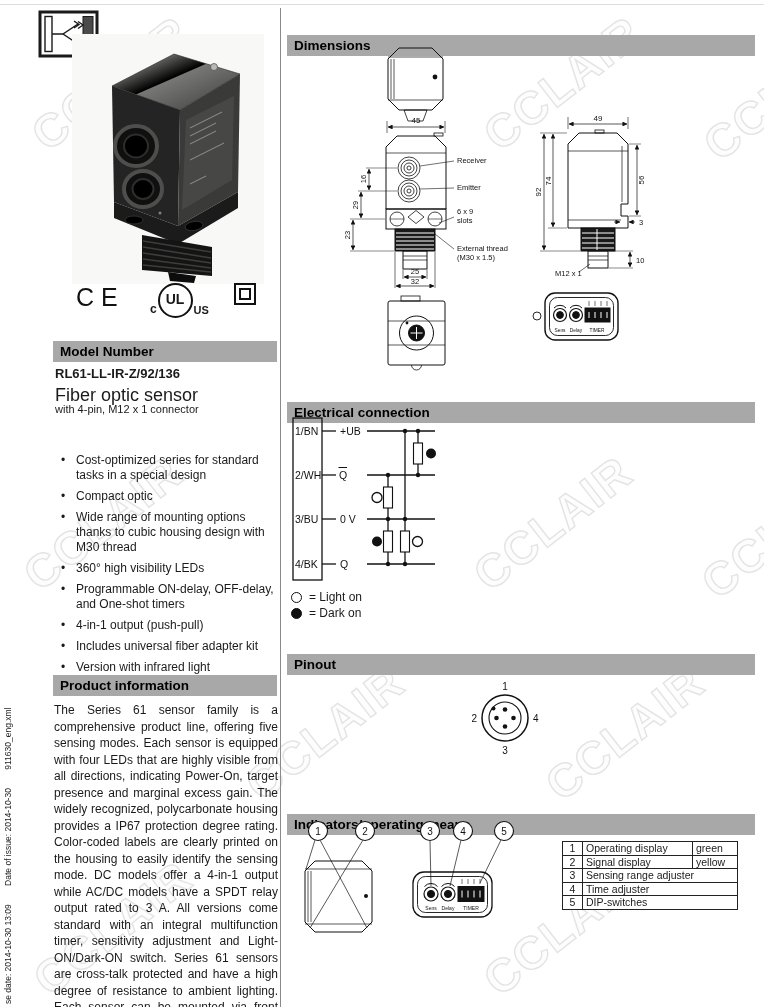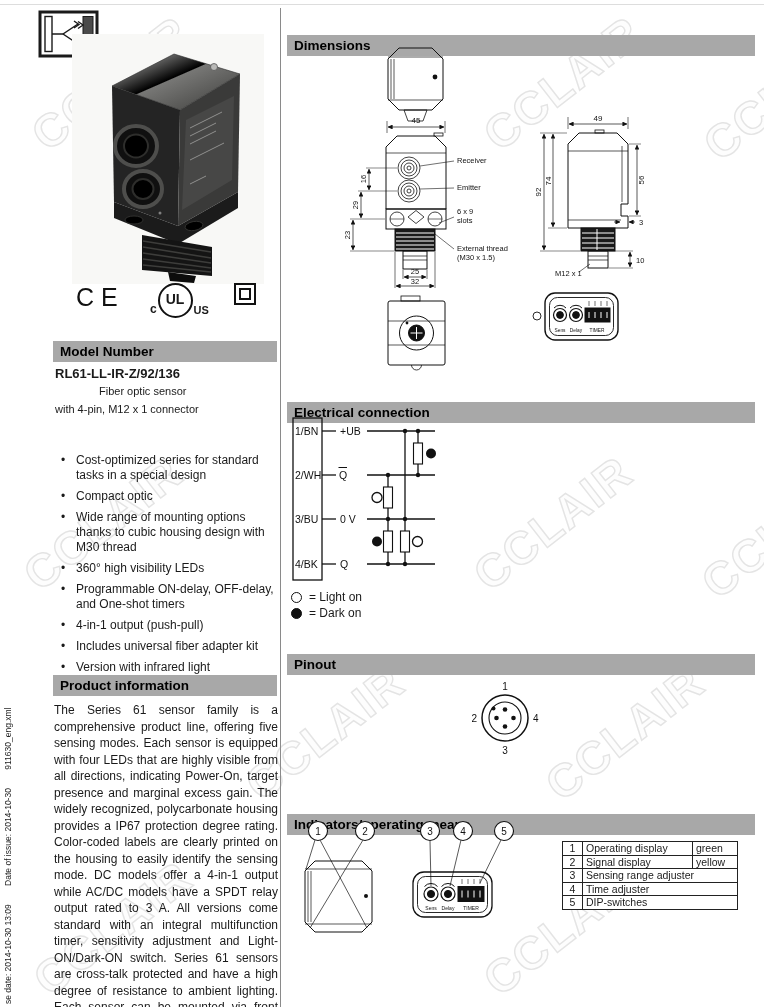--- a/index.html
+++ b/index.html
@@ -9,21 +9,21 @@
   .wm{position:absolute;z-index:0;font-size:46px;font-weight:700;letter-spacing:2px;
       color:#fdfdfd;-webkit-text-stroke:1.4px #e4e4e4;transform:rotate(-38deg);
       line-height:1;white-space:nowrap;user-select:none;}
   .topline{position:absolute;left:0;top:4px;width:764px;height:1px;background:#ddd;z-index:1;}
   .divider{position:absolute;left:280px;top:8px;width:1px;height:999px;background:#8a8a8a;z-index:1;}
   .hbar{position:absolute;z-index:1;background:#a8a8a8;height:21px;line-height:21px;
         font-weight:bold;font-size:13.5px;padding-left:7px;box-sizing:border-box;color:#000;}
   .hbar.l{left:53px;width:224px;}
   .hbar.r{left:287px;width:468px;margin-top:25px;}
   .modelcode{font-weight:bold;font-size:13px;}
-  .typeline{font-size:11px;margin-left:44px;}
+  .typeline{font-size:18px;}
   .connline{font-size:11px;}
   ul.features{margin:0;padding:0;list-style:none;font-size:12px;line-height:15px;width:224px;}
   ul.features li{position:relative;padding-left:23px;margin-bottom:6px;}
   ul.features li::before{content:"\2022";position:absolute;left:8px;top:0;}
   .prodinfo{font-size:12px;line-height:16.5px;text-align:justify;width:224px;}
   .certs{display:flex;align-items:flex-start;justify-content:space-between;width:180px;}
   .ce{font-size:25px;letter-spacing:7px;color:#111;}
   .ul-mark{display:flex;align-items:flex-end;}
   .ul-c{font-size:12px;font-weight:bold;margin-right:1px;margin-bottom:2px;}
   .ul-circle{display:inline-block;width:31px;height:31px;border:2.5px solid #111;border-radius:50%;

